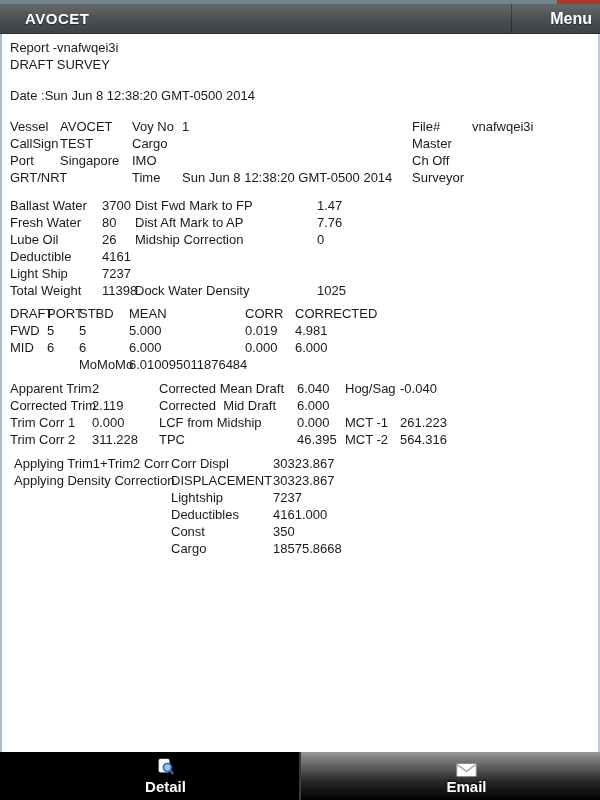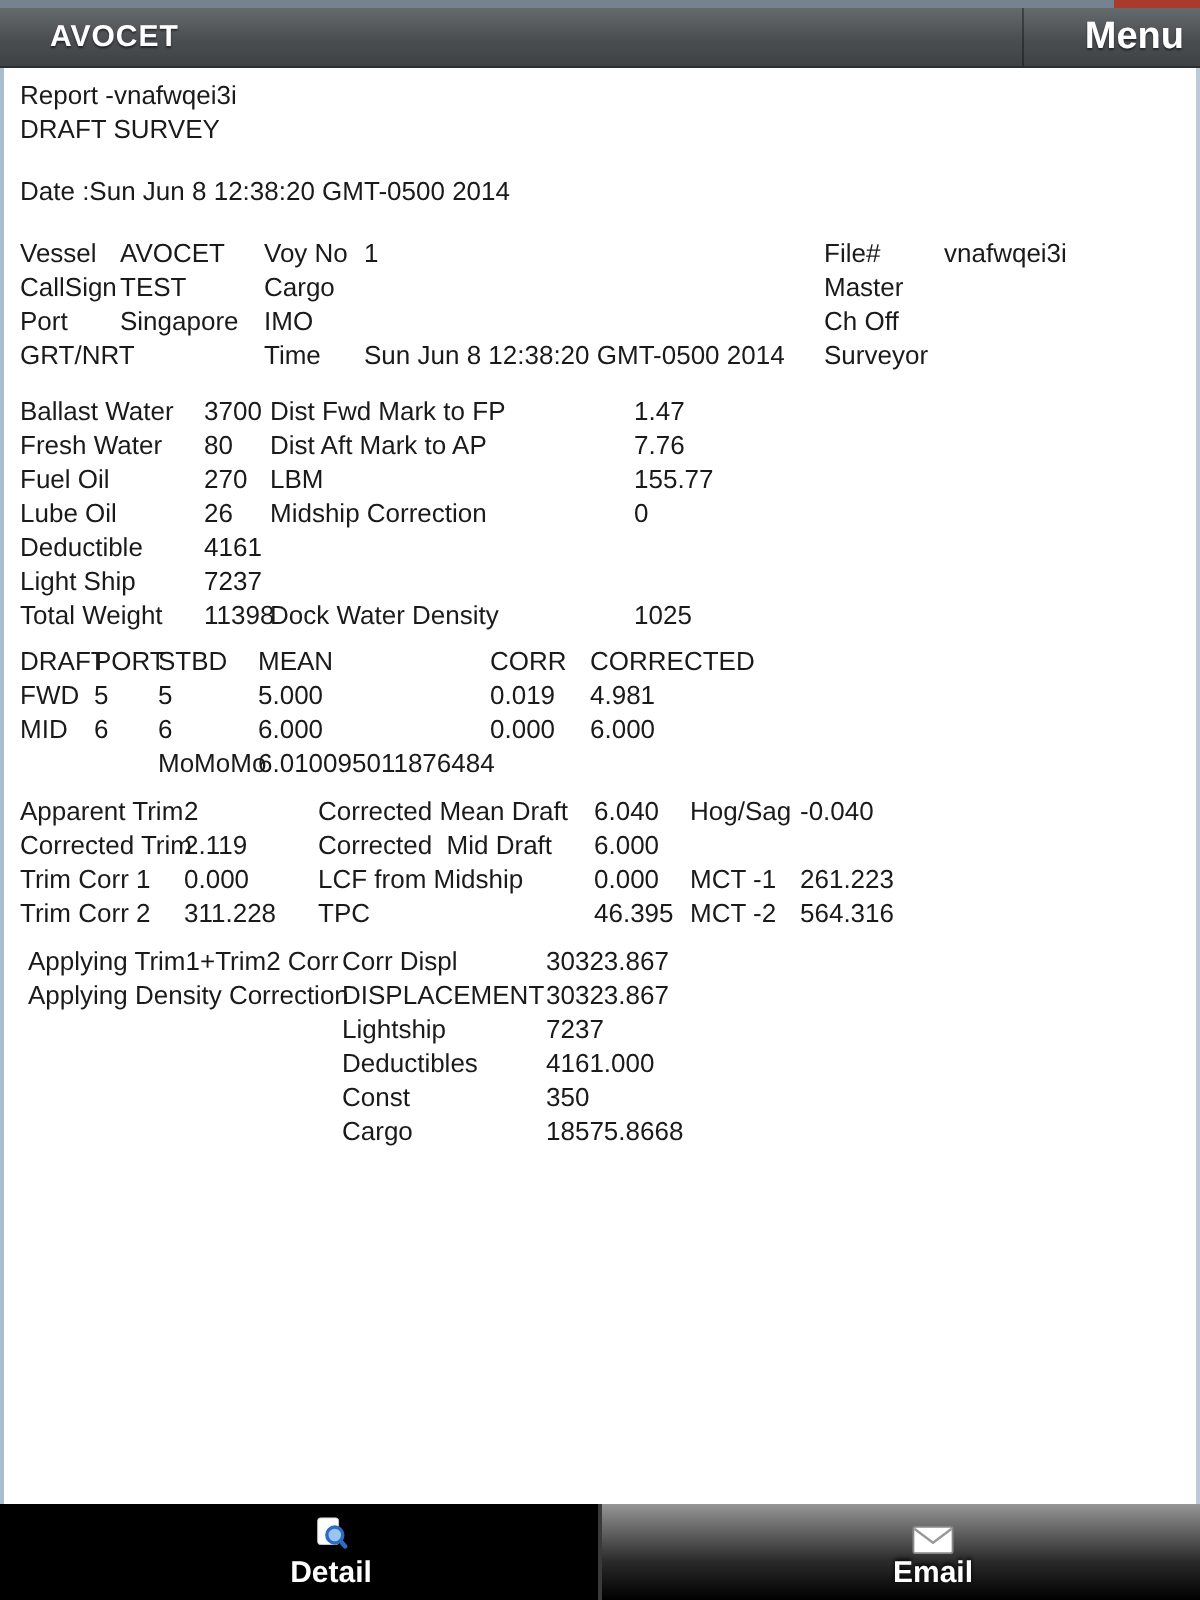--- a/index.html
+++ b/index.html
@@ -19,21 +19,21 @@
     height:29px; flex:0 0 auto;
     background:linear-gradient(#656a6d,#4a4e51 55%,#3e4245);
     border-bottom:1px solid #2c2f31;
     display:flex; align-items:center; justify-content:space-between;
   }
   .app-title {
     color:#ffffff; font-weight:bold; font-size:15px; letter-spacing:0.5px;
     padding-left:25px; text-shadow:0 1px 1px rgba(0,0,0,0.5);
   }
   .menu-button {
-    color:#ffffff; font-weight:bold; font-size:19px;
+    color:#ffffff; font-weight:bold; font-size:16px;
     width:89px; height:100%; box-sizing:border-box;
     display:flex; align-items:center; justify-content:flex-end;
     padding-right:8px;
     border-left:1px solid rgba(0,0,0,0.35);
     text-shadow:0 1px 1px rgba(0,0,0,0.5);
     cursor:pointer;
   }
 
   
   .content {
@@ -145,26 +145,20 @@
       <td>Ballast Water</td>
       <td>3700</td>
       <td>Dist Fwd Mark to FP</td>
       <td>1.47</td>
     </tr>
     <tr>
       <td>Fresh Water</td>
       <td>80</td>
       <td>Dist Aft Mark to AP</td>
       <td>7.76</td>
-    </tr>
-    <tr>
-      <td>Fuel Oil</td>
-      <td>270</td>
-      <td>LBM</td>
-      <td>155.77</td>
     </tr>
     <tr>
       <td>Lube Oil</td>
       <td>26</td>
       <td>Midship Correction</td>
       <td>0</td>
     </tr>
     <tr>
       <td>Deductible</td>
       <td>4161</td>

